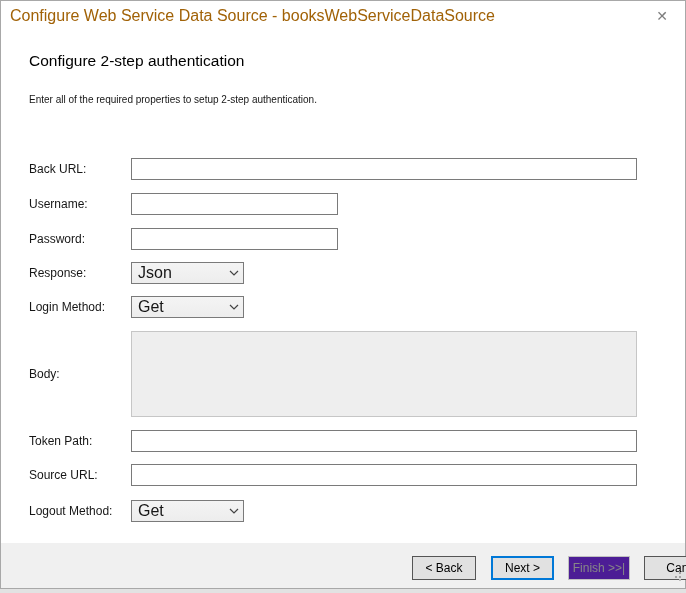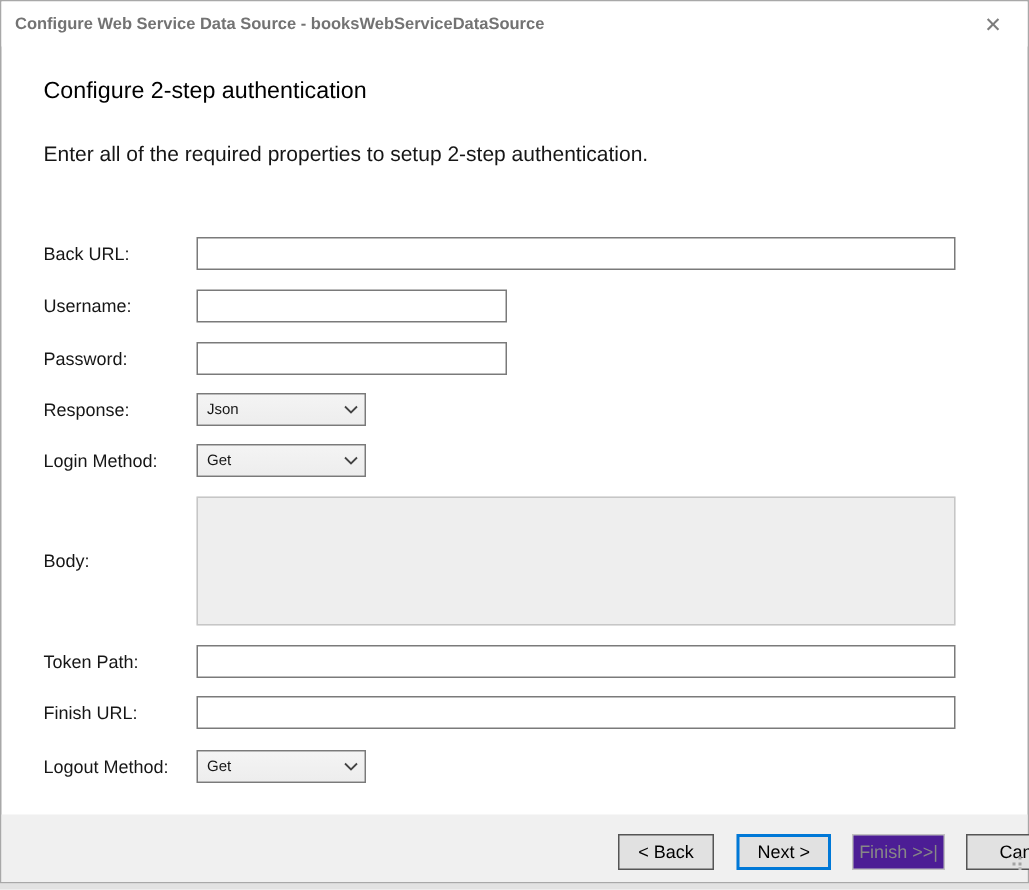--- a/index.html
+++ b/index.html
@@ -16,38 +16,37 @@
     background: #ffffff;
     border: 1px solid #a8a8a8;
   }
   
   .titlebar {
     position: absolute; left: 0; top: 0; right: 0; height: 30px;
     background: #ffffff;
   }
   .titlebar-text {
     position: absolute; left: 9px; top: 0;
-    line-height: 30px; font-size: 11px; color: #737373;
+    line-height: 30px; font-size: 16px; color: #a16207;
     white-space: nowrap;
-    font-weight: bold;
   }
   .close-btn {
     position: absolute; right: 6px; top: 0;
     width: 34px; height: 30px;
     display: flex; align-items: center; justify-content: center;
     font-size: 14px; color: #7d7d7d; cursor: default;
   }
   
   .heading {
     position: absolute; left: 28px; top: 51px;
     font-size: 15.5px; font-weight: normal; color: #000000;
   }
   .description {
     position: absolute; left: 28px; top: 93px;
-    font-size: 14px; color: #161616;
+    font-size: 10px; color: #161616;
   }
   
   .flabel {
     position: absolute; left: 28px;
     font-size: 12px; color: #161616;
     height: 22px; line-height: 22px; white-space: nowrap;
   }
   .flabel.tall { height: 86px; display: flex; align-items: center; }
   .tbox {
     position: absolute; left: 130px; height: 22px;
@@ -55,21 +54,21 @@
     font-family: "Liberation Sans", "DejaVu Sans", sans-serif;
     font-size: 12px; padding: 0 4px; color: #161616; outline: none;
   }
   .tbox.wide { width: 506px; }
   .tbox.narrow { width: 207px; }
   .combo {
     position: absolute; left: 130px; width: 113px; height: 22px;
     border: 1px solid #7a7a7a;
     background: linear-gradient(#f4f4f4, #ededed);
     display: flex; align-items: center;
-    font-size: 10px; color: #161616; cursor: default;
+    font-size: 16px; color: #161616; cursor: default;
   }
   .combo .combo-value { padding-left: 6px; flex: 1; }
   .combo .chev {
     width: 18px; height: 100%;
     display: flex; align-items: center; justify-content: center;
   }
   .bodybox {
     position: absolute; left: 130px; top: 330px;
     width: 506px; height: 86px;
     background: #eeeeee; border: 1px solid #c6c6c6;
@@ -140,21 +139,21 @@
         </svg>
     </span>
   </div>
 
   <label class="flabel tall" style="top:330px">Body:</label>
   <textarea class="bodybox" disabled="" style=""></textarea>
 
   <label class="flabel" style="top:429px">Token Path:</label>
   <input class="tbox wide" style="top: 429px;" type="text" value="">
 
-  <label class="flabel" style="top:463px">Finish URL:</label>
+  <label class="flabel" style="top:463px">Source URL:</label>
   <input class="tbox wide" style="top: 463px;" type="text" value="">
 
   <label class="flabel" style="top:499px">Logout Method:</label>
   <div class="combo" style="top:499px">
     <span class="combo-value">Get</span>
     <span class="chev">
       <svg width="10" height="6" viewBox="0 0 10 6">
           <polyline points="1,1 5,5 9,1" fill="none" stroke="#444" stroke-width="1.2"></polyline>
         </svg>
     </span>

